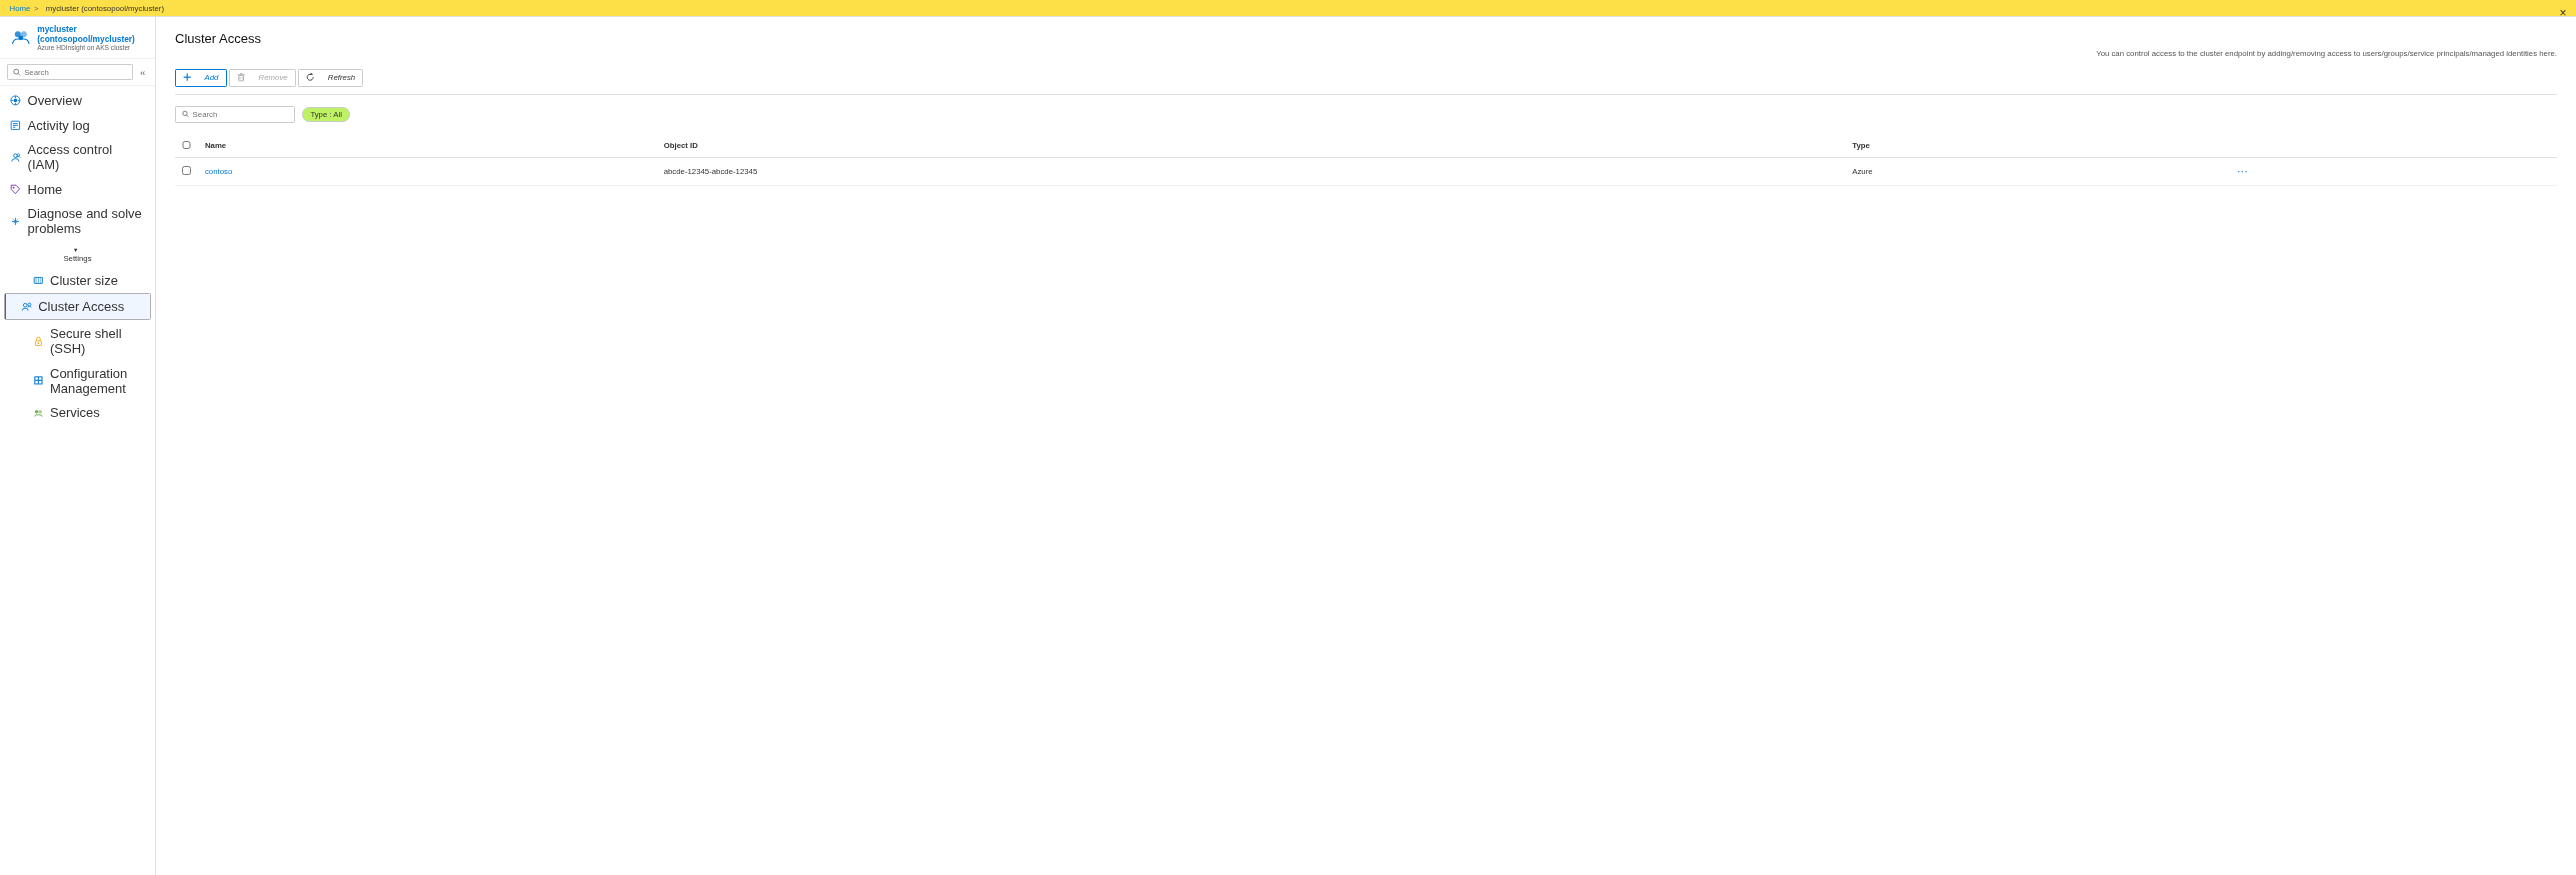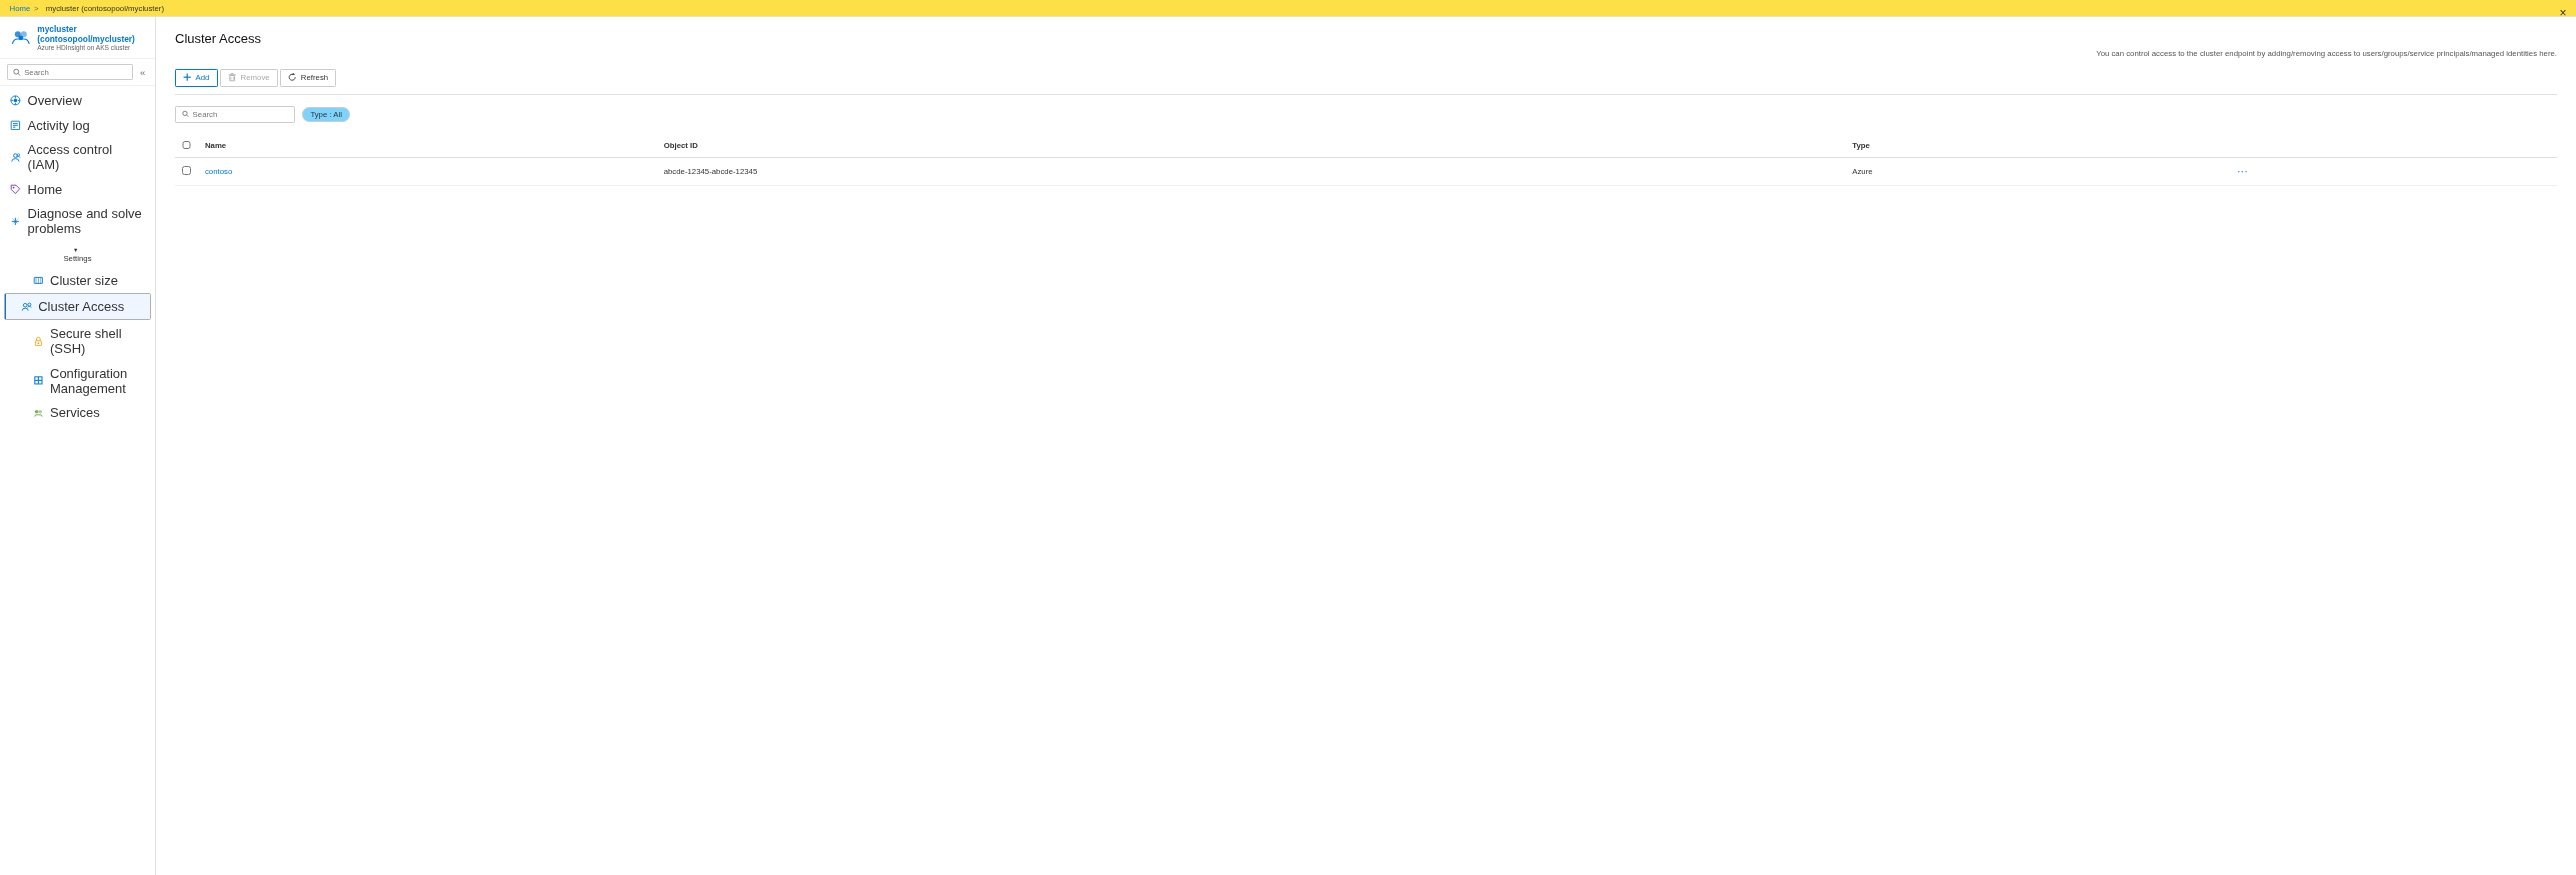--- a/index.html
+++ b/index.html
@@ -65,37 +65,37 @@
     .page-title-row {
       display: flex; align-items: center; margin-bottom: 2.4px;
     }
     .page-title { font-size: 13px; font-weight: 300; color: #111; }
 
     .page-subtitle { font-size: 7.8px; color: #555; margin-bottom: 10.8px; text-align: right; }
 
     
     .toolbar { display: flex; align-items: center; gap: 2.4px; margin-bottom: 10.8px; padding-bottom: 7.2px; border-bottom: 0.6px solid #e0e0e0; }
     .toolbar-btn {
-      display: flex; align-items: center; gap: 4px; padding: 3.6px 7.2px; background: #fff;
-      border: 0.6px solid #ccc; border-radius: 1.2px; cursor: pointer; font-size: 7.8px; color: #333;
+      display: flex; align-items: center; gap: 13px; padding: 3.6px 7.2px; background: #fff;
+      border: 0.6px solid #ccc; border-radius: 1.2px; cursor: pointer; font-size: 7.8px; color: #333; font-style: italic;
     }
     .toolbar-btn.primary-outline {
       border: 1.2px solid #0078d4; color: #0078d4;
     }
     .toolbar-btn.disabled { color: #aaa; cursor: default; }
 
     
     .filter-row { display: flex; align-items: center; gap: 7.2px; margin-bottom: 12px; }
     .filter-search-wrap {
       display: flex; align-items: center; border: 0.6px solid #ccc; border-radius: 1.2px; padding: 3px 6px; background: #fff; width: 120px;
     }
     .filter-search-wrap input { border: none; outline: none; font-size: 7.8px; width: 100%; color: #333; }
     .filter-search-wrap .search-icon { color: #666; margin-right: 3.6px; font-size: 7.8px; }
     .filter-badge {
-      background: #7dd3fc; border: 0.6px solid #ccc; border-radius: 7.2px; padding: 1.8px 7.2px; font-size: 7.8px; color: #333;
+      background: #bef264; border: 0.6px solid #ccc; border-radius: 7.2px; padding: 1.8px 7.2px; font-size: 7.8px; color: #333;
     }
 
     
     .data-table { width: 100%; border-collapse: collapse; }
     .data-table th {
       text-align: left; padding: 6px 7.2px; font-weight: 600; font-size: 7.8px; color: #333;
       border-bottom: 1.2px solid #e0e0e0;
     }
     .data-table td { padding: 7.2px 7.2px; font-size: 7.8px; color: #333; border-bottom: 0.6px solid #f0f0f0; }
     .data-table .checkbox-col { width: 21.6px; }

